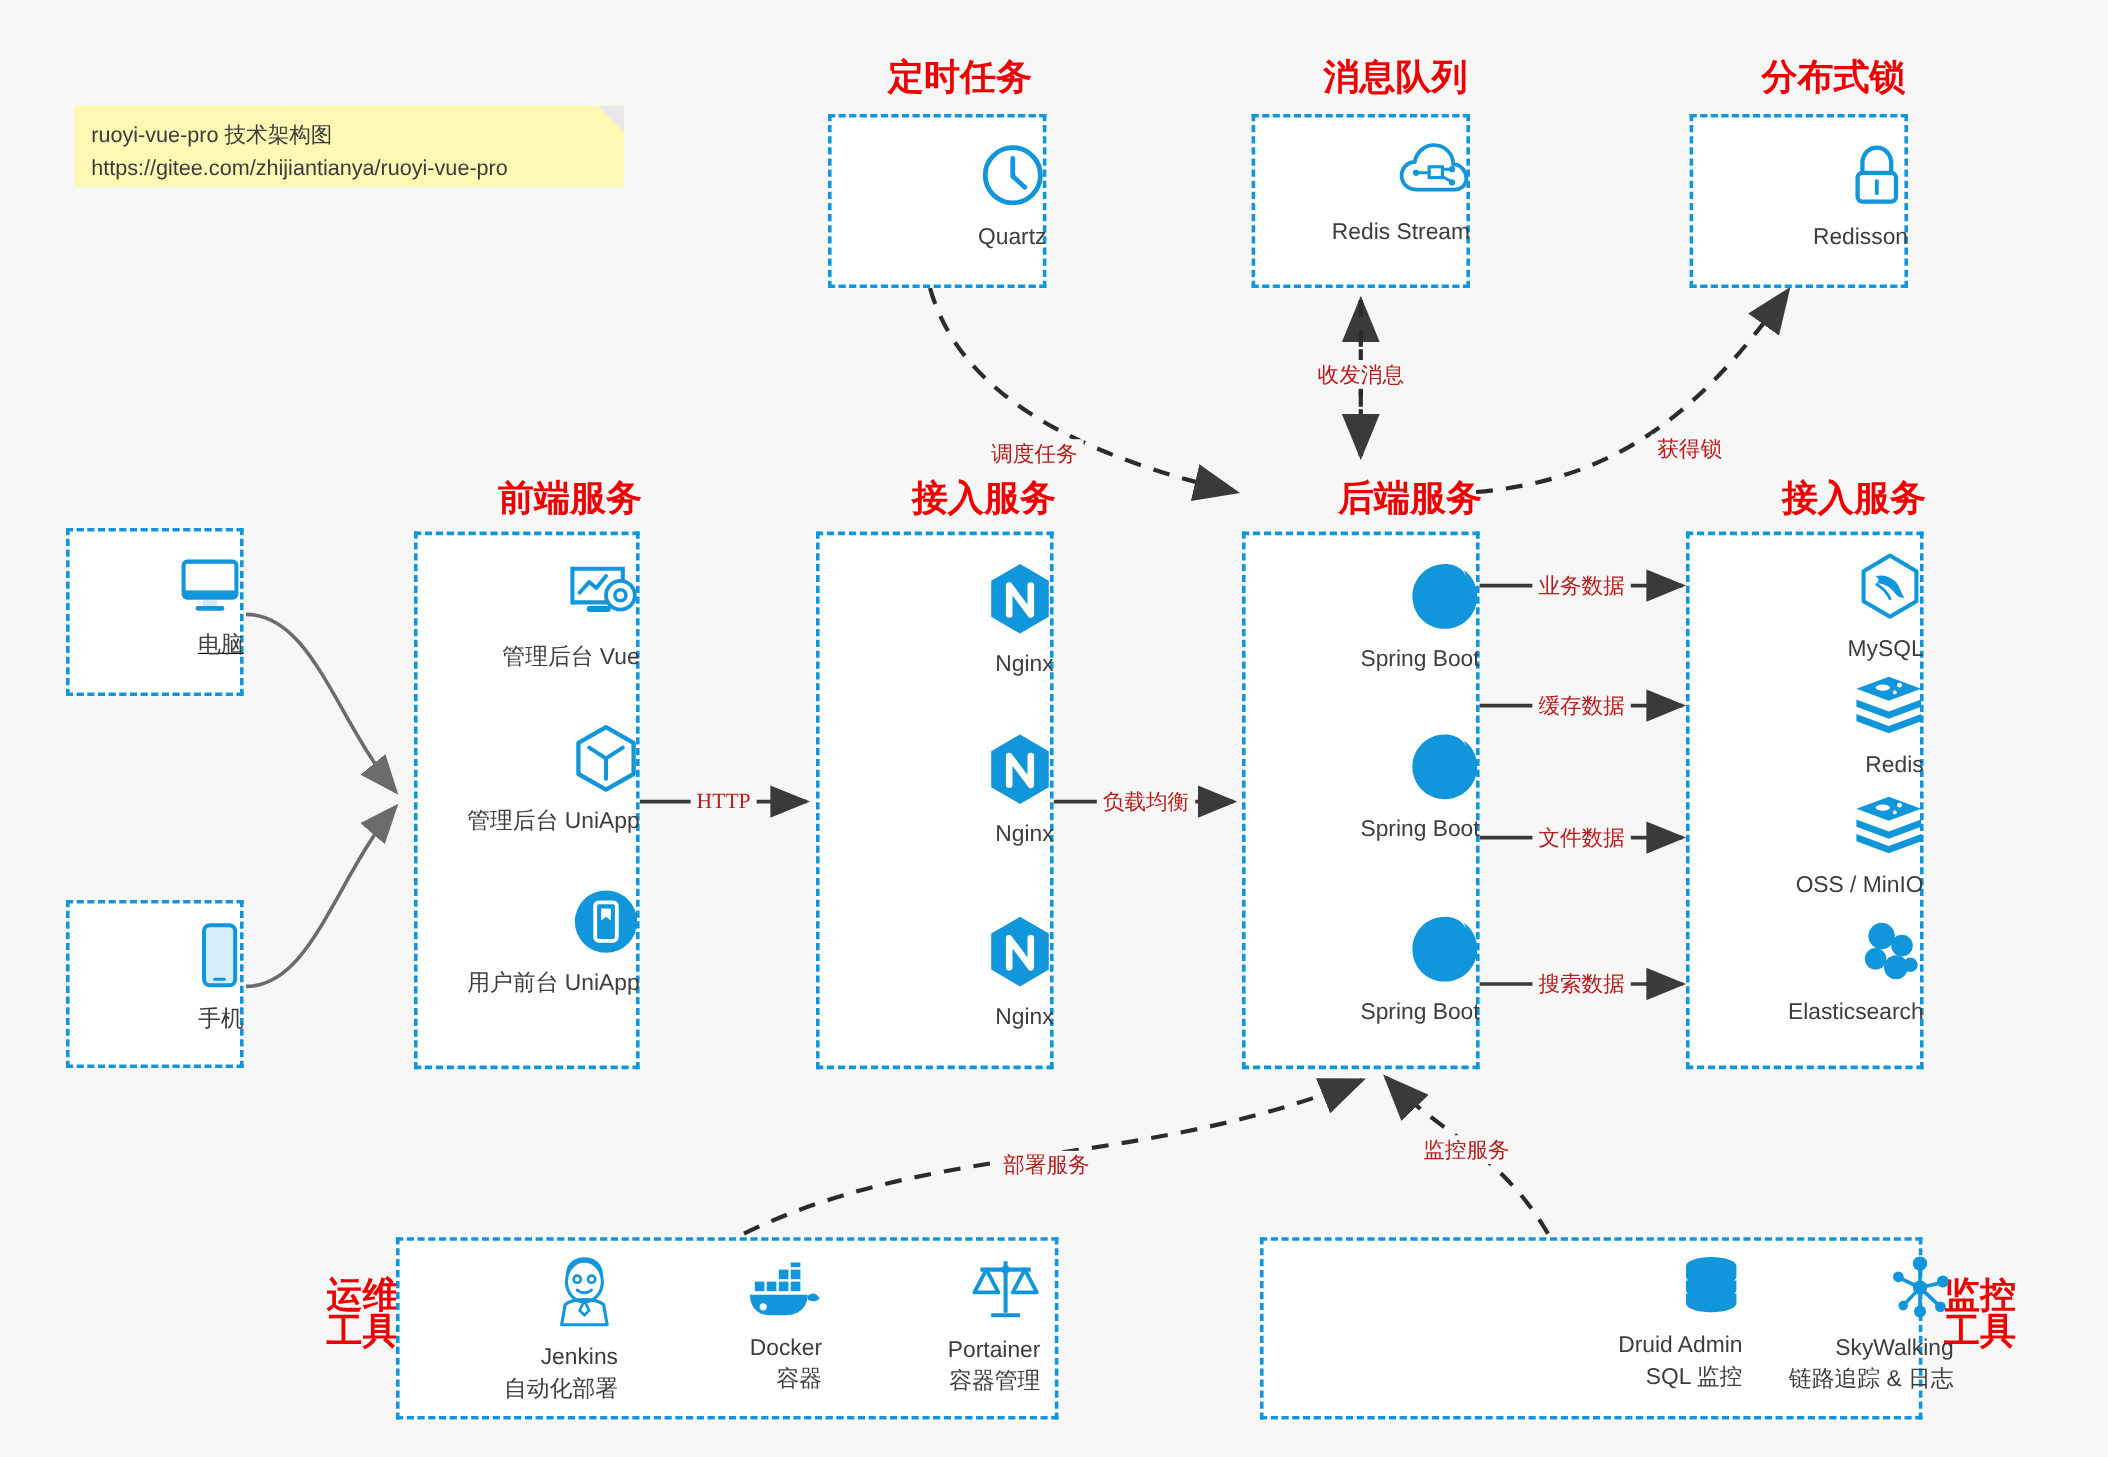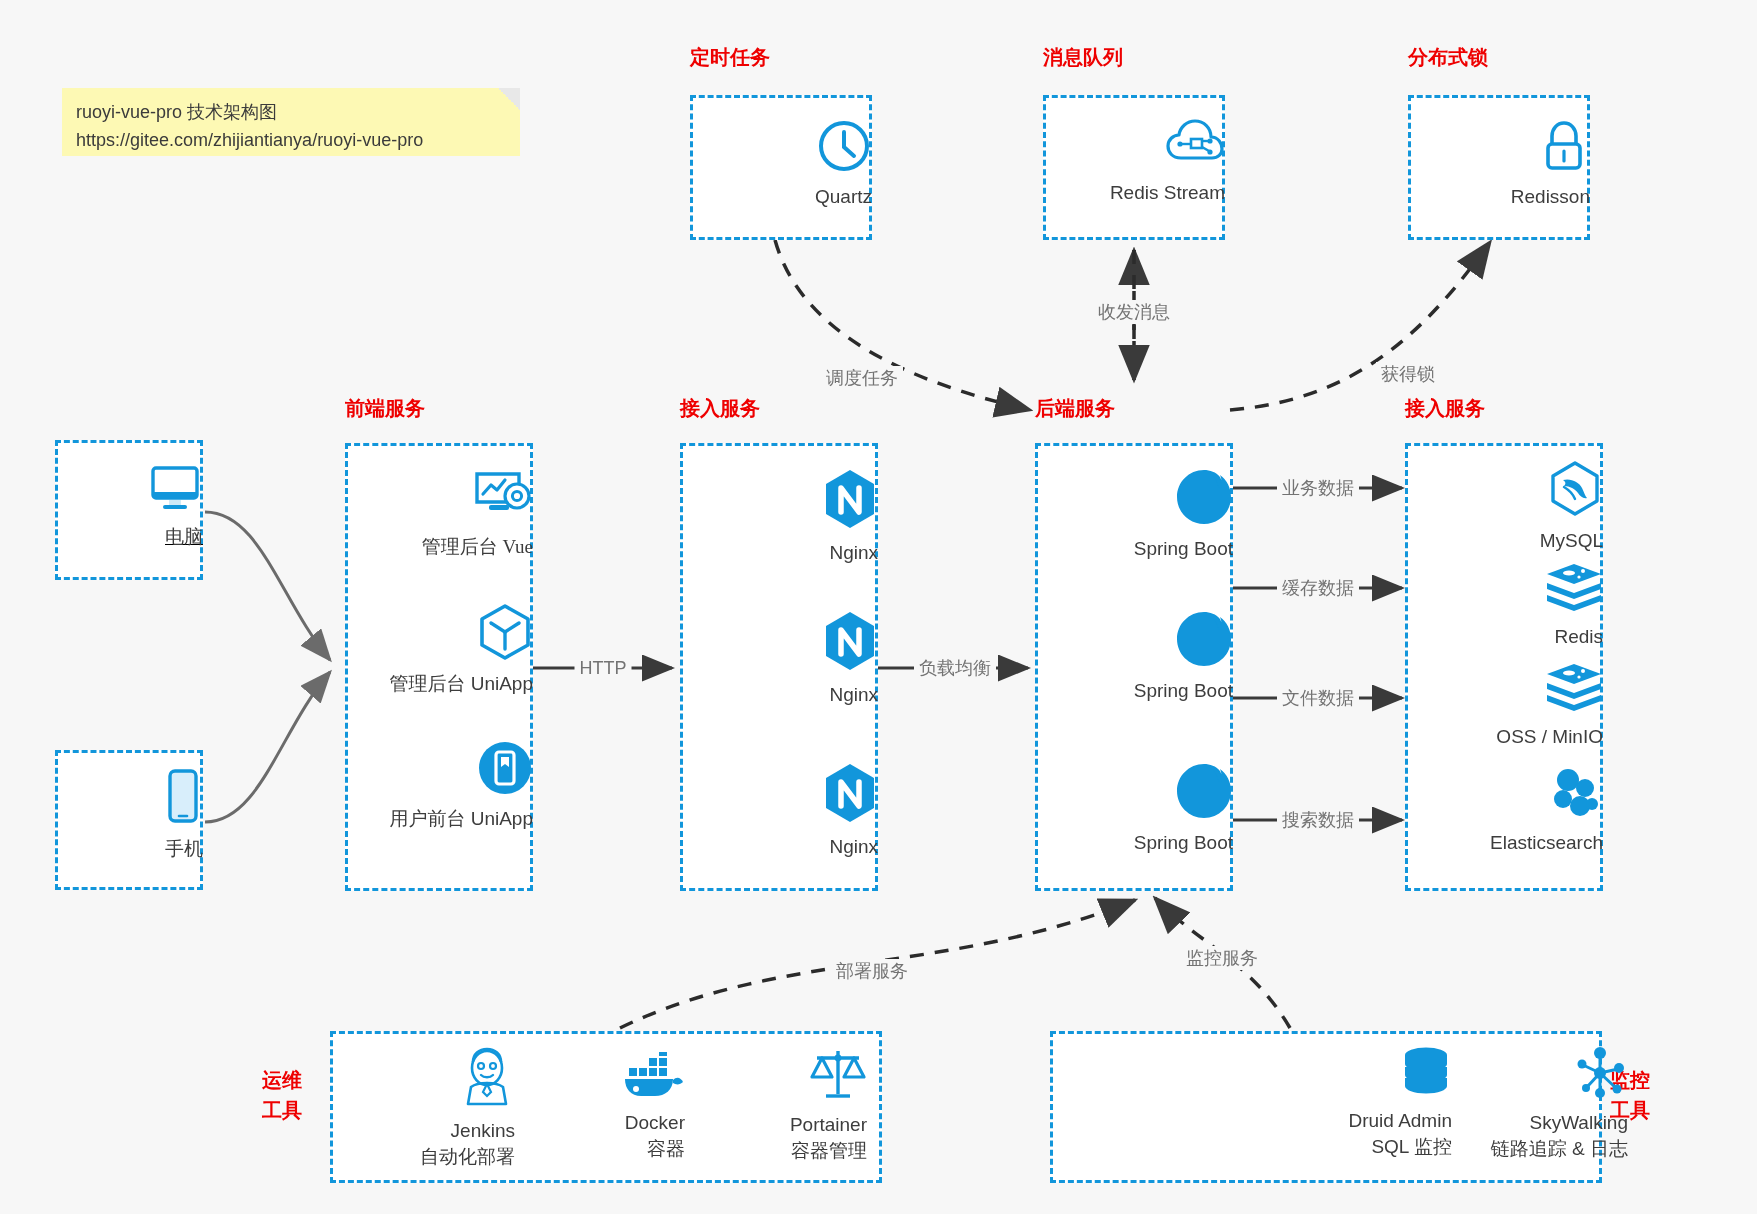--- a/index.html
+++ b/index.html
@@ -26,42 +26,43 @@
   }
 
   
   .group {
     position: absolute;
     border: 3px dashed #1296db;
     background: #ffffff;
   }
   .grp-title {
     position: absolute;
-    color: #ee0000; font-weight: bold; font-size: 20px;
-    white-space: nowrap; text-align: left;
+    color: #ee0000; font-weight: bold; font-size: 30px;
+    white-space: nowrap; text-align: right;
   }
   .grp-title.side { line-height: 30px; }
 
   
   .node {
     position: absolute; display: flex; flex-direction: column;
     align-items: flex-end; justify-content: flex-start;
   }
   .node .ico { display: block; }
   .node .cap {
     margin-top: 6px; font-size: 19px; color: #3d3d3d;
     text-align: center; white-space: nowrap; line-height: 26px;
   }
   .node .cap2 { font-size: 19px; color: #3d3d3d; text-align: center; white-space: nowrap; line-height: 26px; }
 
   
   .elabel {
-    position: absolute; font-size: 18px; color: #737373;
+    position: absolute; font-size: 18px; color: #b91c1c;
     background: #f7f7f7; padding: 0 5px; white-space: nowrap;
     transform: translate(-50%, -50%);
+    font-family: Liberation Serif, serif;
   }
 </style>
 </head>
 <body>
 
 <div class="canvas">
 
   <svg class="edges" viewBox="0 0 1757 1214">
     <defs>
       <marker id="arrow" markerWidth="11" markerHeight="9" refX="10" refY="4.5" orient="auto">
@@ -167,21 +168,21 @@
       <svg width="40" height="58" viewBox="0 0 40 58">
         <rect x="7" y="3" width="26" height="50" rx="5" fill="#d8eefb" stroke="#1296db" stroke-width="3.4"></rect>
         <line x1="16" y1="48" x2="24" y2="48" stroke="#1296db" stroke-width="2.6" stroke-linecap="round"></line>
       </svg>
     </span>
     <span class="cap">手机</span>
   </div>
 
   <div class="grp-title" style="left:345px; top:395px; width:190px;">前端服务</div>
   <div class="group" style="left:345px; top:443px; width:188px; height:448px;"></div>
-  <div class="node" style="left:345px; top:468px; width:188px;font-family:Liberation Serif, serif;">
+  <div class="node" style="left:345px; top:468px; width:188px;">
     <span class="ico">
       <svg width="62" height="56" viewBox="0 0 62 56">
         <path d="M6 6 H48 V34 H6 Z" fill="none" stroke="#1296db" stroke-width="3.4"></path>
         <path d="M12 26 L20 17 L26 22 L34 12" fill="none" stroke="#1296db" stroke-width="3.2" stroke-linecap="round" stroke-linejoin="round"></path>
         <rect x="18" y="37" width="20" height="5" rx="2" fill="#1296db"></rect>
         <circle cx="46" cy="28" r="12" fill="#ffffff" stroke="#1296db" stroke-width="3.2"></circle>
         <circle cx="46" cy="28" r="4.6" fill="none" stroke="#1296db" stroke-width="3"></circle>
       </svg>
     </span>
     <span class="cap">管理后台 Vue</span>

